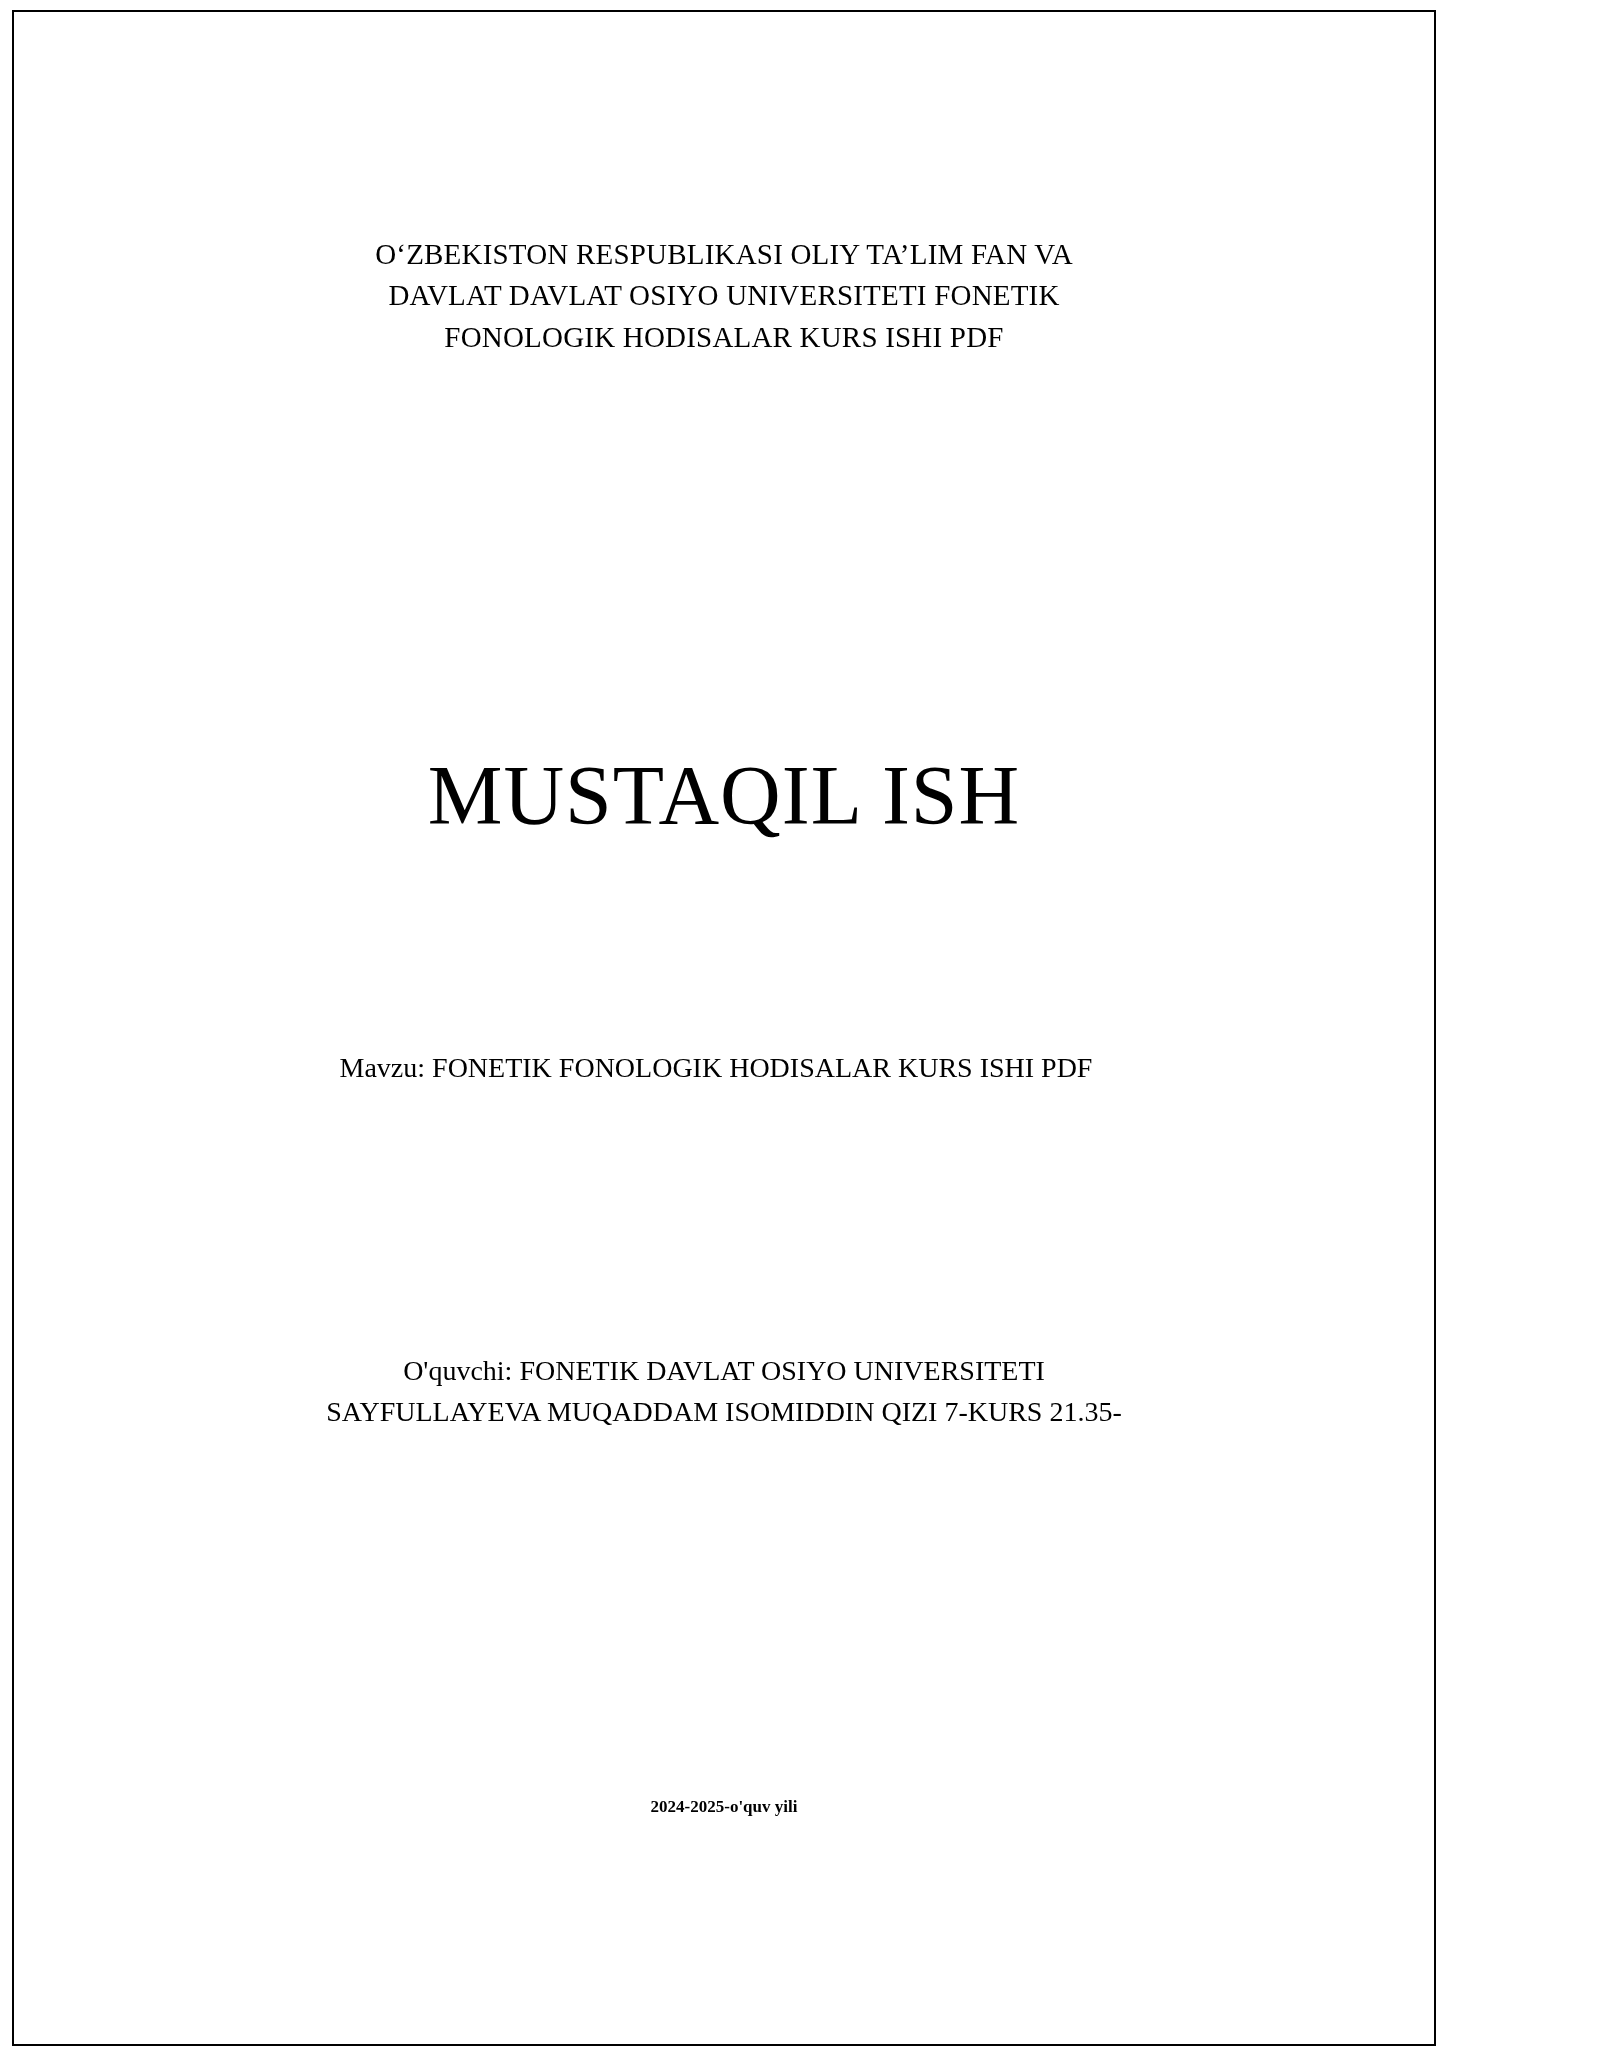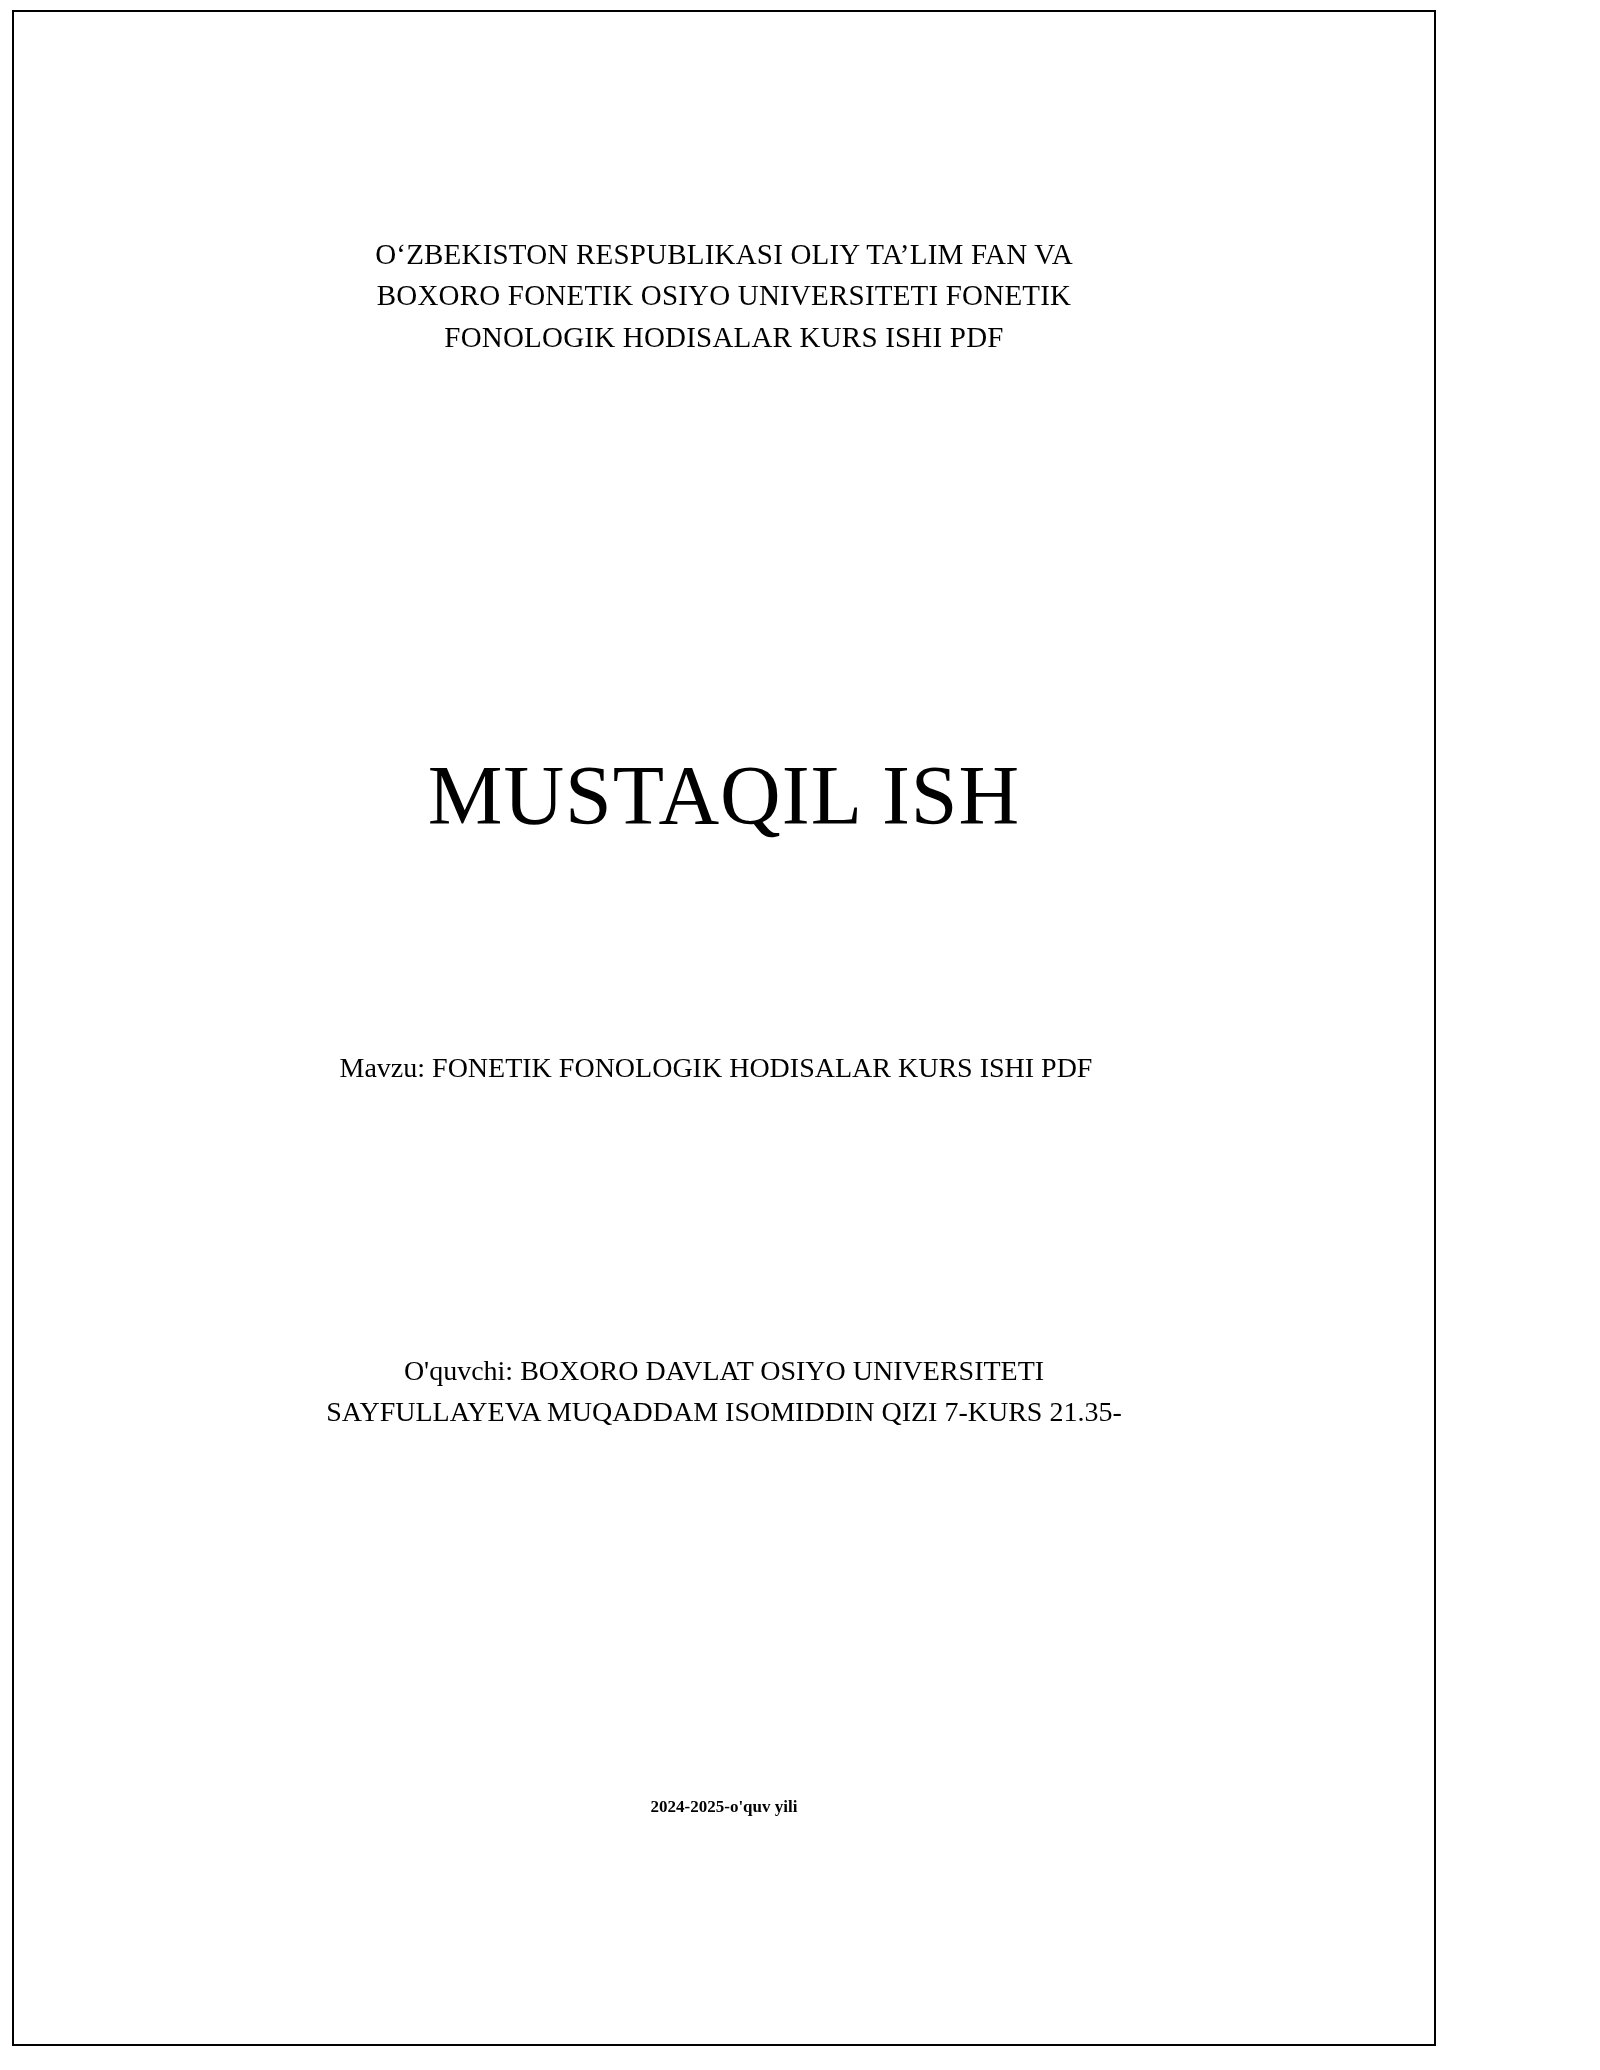--- a/index.html
+++ b/index.html
@@ -84,29 +84,29 @@
   }
 </style>
 </head>
 <body>
 
 <div class="page-frame">
   <div class="page-inner">
 
     <div class="header-block">
       <span class="header-line">O‘ZBEKISTON RESPUBLIKASI OLIY TA’LIM FAN VA</span>
-      <span class="header-line">BOXORO  FONETIK OSIYO UNIVERSITETI FONETIK</span>
+      <span class="header-line">DAVLAT  DAVLAT OSIYO UNIVERSITETI FONETIK</span>
       <span class="header-line">FONOLOGIK HODISALAR KURS ISHI PDF</span>
     </div>
 
     <div class="main-title">MUSTAQIL ISH</div>
 
     <div class="subject-block">Mavzu: FONETIK FONOLOGIK HODISALAR KURS ISHI PDF</div>
 
     <div class="student-block">
-      <span class="student-line">O'quvchi: BOXORO  DAVLAT OSIYO UNIVERSITETI</span>
+      <span class="student-line">O'quvchi: FONETIK  DAVLAT OSIYO UNIVERSITETI</span>
       <span class="student-line">SAYFULLAYEVA MUQADDAM ISOMIDDIN QIZI 7-KURS 21.35-</span>
     </div>
 
     <div class="year-block">2024-2025-o'quv yili</div>
 
   </div>
 </div>
 
 </body></html>

